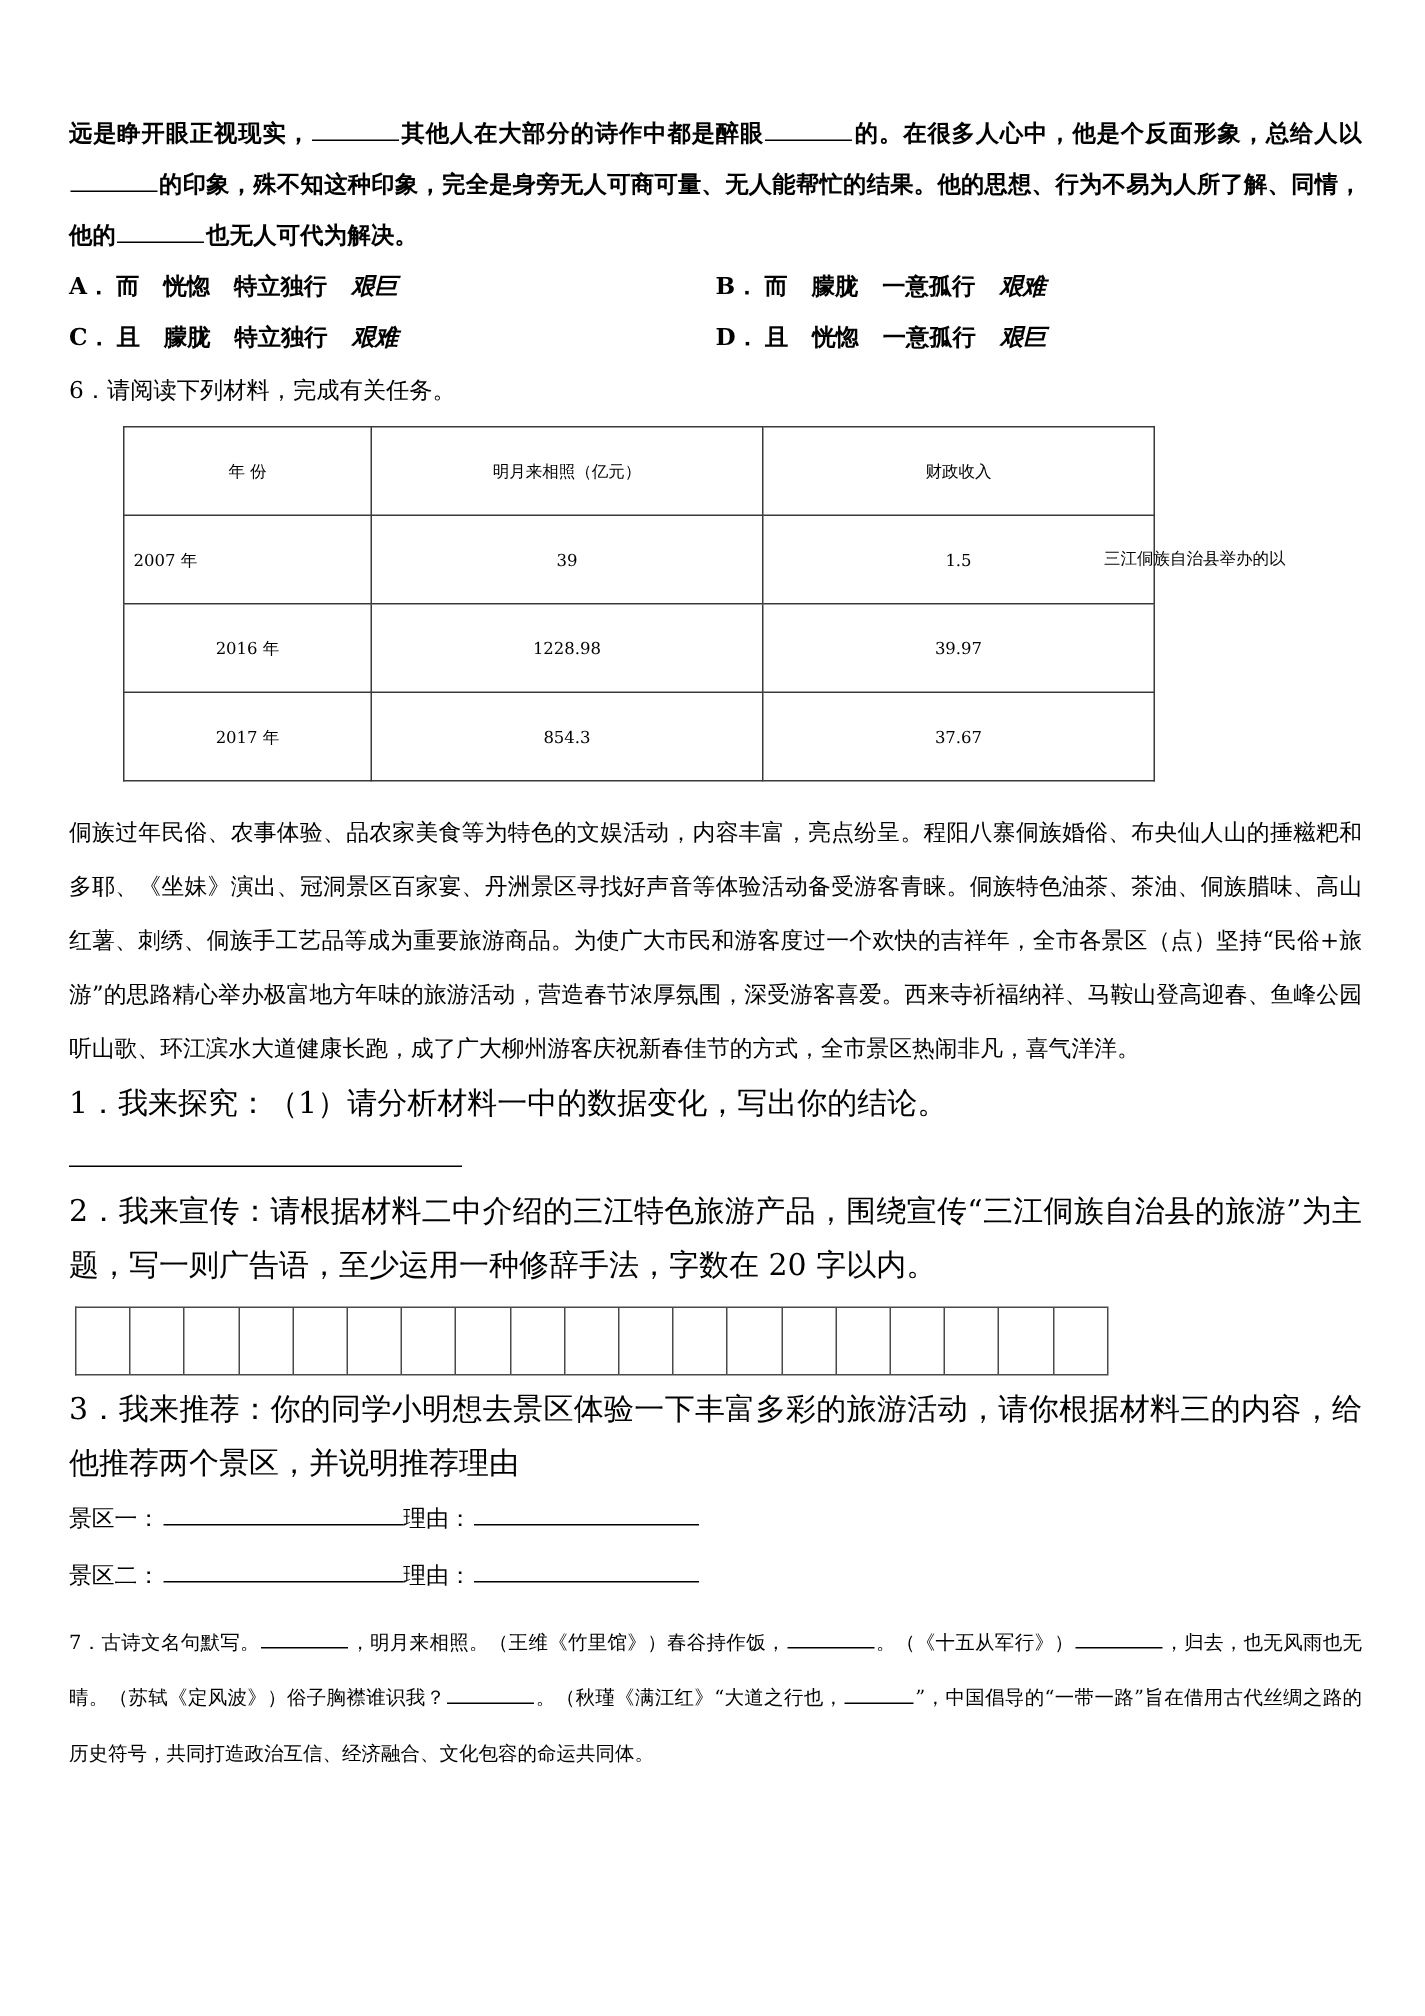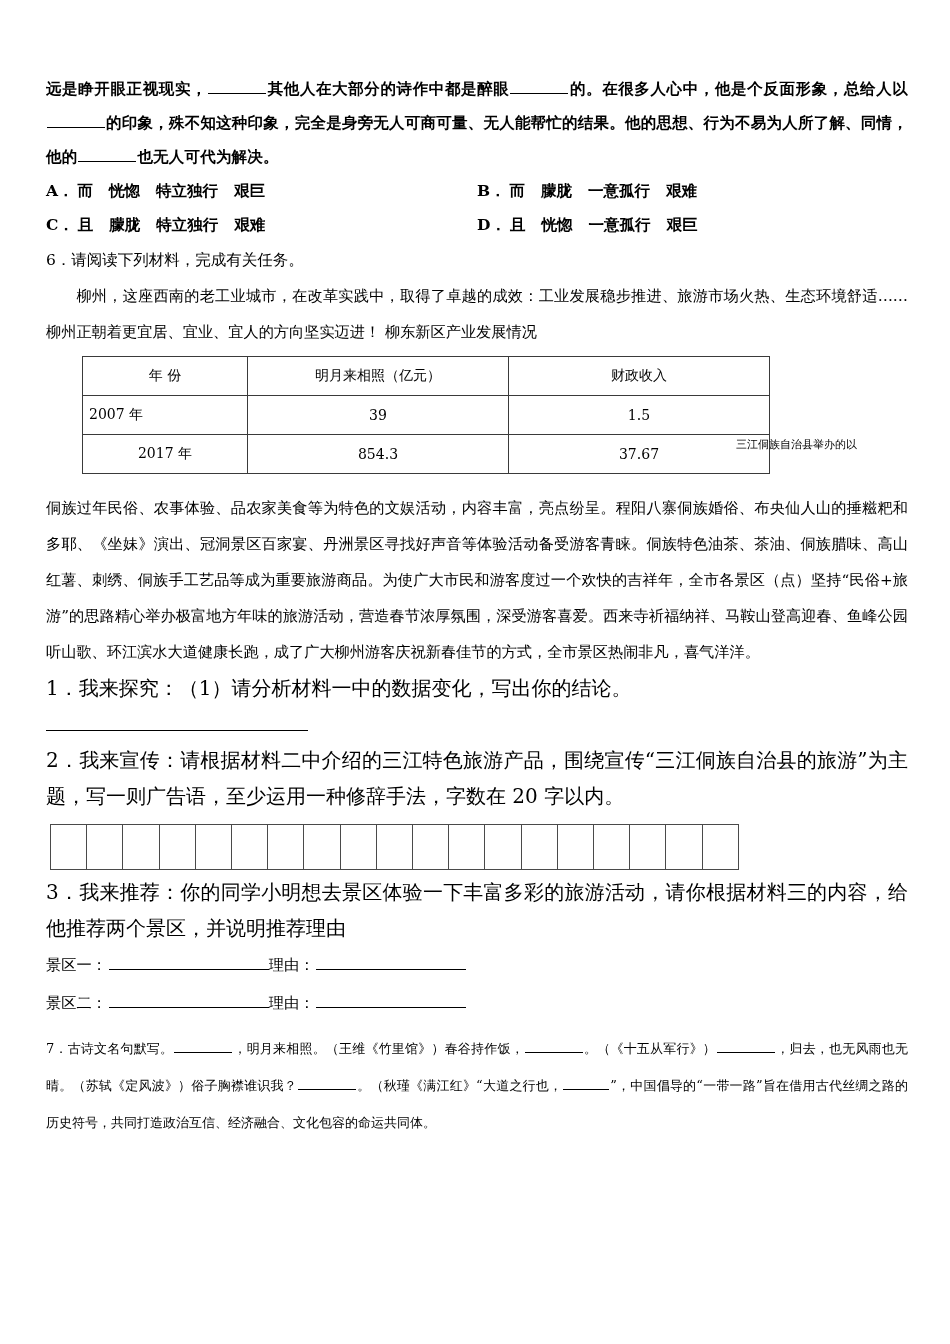--- a/index.html
+++ b/index.html
@@ -69,21 +69,21 @@
     white-space: nowrap;
   }
   .opt-letter {
     font-family: "DejaVu Serif", "Liberation Serif", serif;
     font-weight: bold;
     margin-right: 4px;
   }
   .opt-word {
     margin-right: 16px;
   }
-  .opt-word:last-child { margin-right: 0; }
+  .opt-word:last-child { margin-right: 0; font-style: italic; }
 
   
   .q-line {
     font-size: 15.5px;
     line-height: 36px;
     margin: 0;
   }
   .material {
     font-size: 15.2px;
     line-height: 36px;
@@ -100,24 +100,24 @@
   }
   table.data-table {
     border-collapse: collapse;
     margin-left: 36px;
     width: 648px;
     table-layout: fixed;
   }
   table.data-table td {
     border: 1px solid #3a3a3a;
     height: 34px;
-    font-size: 14px;
+    font-size: 11px;
     text-align: center;
     vertical-align: middle;
-    padding: 2px 6px;
+    padding: 12px 6px;
     font-family: "DejaVu Serif", "Liberation Serif", serif;
   }
   table.data-table td.left { text-align: left; }
   .col-a { width: 152px; }
   .col-b { width: 248px; }
   .col-c { width: 248px; }
 
   .side-note {
     position: absolute;
     left: 690px;
@@ -221,36 +221,40 @@
           <span class="opt-word">且</span>
           <span class="opt-word">恍惚</span>
           <span class="opt-word">一意孤行</span>
           <span class="opt-word">艰巨</span>
         </div>
       </div>
     </div>
 
     <div class="q-line">6．请阅读下列材料，完成有关任务。</div>
 
-    <div class="material indent2">柳州，这座西南的老工业城市，在改革实践中，取得了卓越的成效：工业发展稳步推进、旅游市场火热、生态环境舒适……柳州正朝着更宜居、宜业、宜人的方向坚实迈进！ 柳东新区产业发展情况</div>
 
     <div class="table-wrap">
       <table class="data-table">
         <tbody>
             <tr>
           <td class="col-a">年  份</td>
           <td class="col-b">明月来相照（亿元）</td>
           <td class="col-c">财政收入</td>
         </tr>
         <tr>
           <td class="left">2007 年</td>
           <td>39</td>
           <td>1.5</td>
         </tr>
         <tr>
+          <td>2016 年</td>
+          <td>1228.98</td>
+          <td>39.97</td>
+        </tr>
+        <tr>
           <td>2017 年</td>
           <td>854.3</td>
           <td>37.67</td>
         </tr>
       </tbody>
         </table>
       <div class="side-note">三江侗族自治县举办的以</div>
     </div>
 
     <div class="spacer-md"></div>

